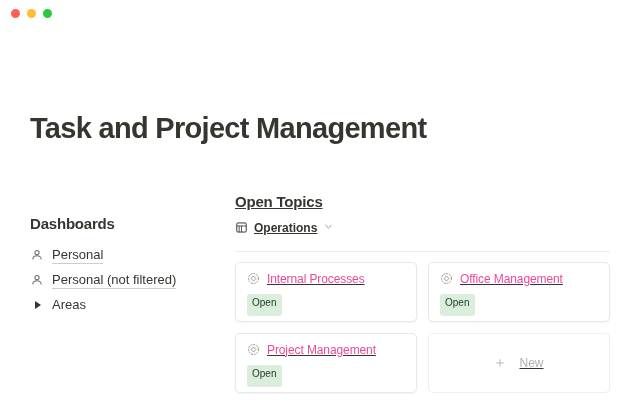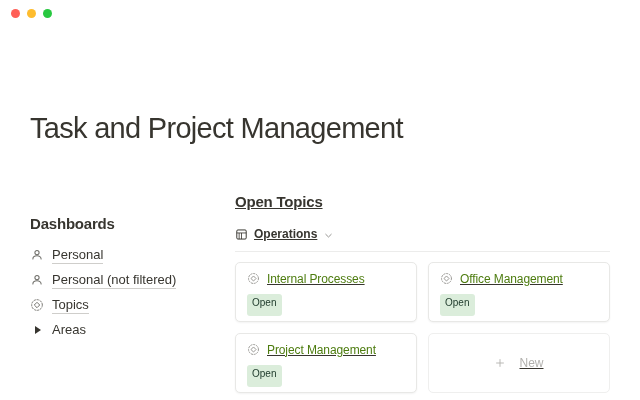--- a/index.html
+++ b/index.html
@@ -23,21 +23,21 @@
   .dot { width:9px; height:9px; border-radius:50%; }
   .dot.red    { background:#ff5f57; }
   .dot.yellow { background:#febc2e; }
   .dot.green  { background:#28c840; }
 
   
   .page { padding:0 30px; }
 
   .page-title {
     font-size:29px;
-    font-weight:normal;
+    font-weight:bold;
     letter-spacing:-0.7px;
     color:#37352f;
     margin-top:87px;
     line-height:1.1;
   }
 
   .columns {
     display:flex;
     margin-top:48px;
   }
@@ -79,21 +79,21 @@
     width:0; height:0;
     border-left:6px solid #37352f;
     border-top:4px solid transparent;
     border-bottom:4px solid transparent;
     margin-left:2px;
   }
 
   
   .source-row {
     display:flex;
-    align-items:flex-end;
+    align-items:flex-start;
     gap:6px;
     height:20px;
     margin-top:2px;
     cursor:pointer;
   }
   .source-icon { width:13px; height:13px; color:#37352f; flex:none; display:flex; }
   .source-icon svg { display:block; }
   .source-label {
     font-size:12px;
     font-weight:bold;
@@ -126,21 +126,21 @@
   }
   .card-head {
     display:flex;
     align-items:center;
     gap:7px;
   }
   .card-icon { width:13px; height:13px; color:#8d8c88; flex:none; display:flex; }
   .card-icon svg { display:block; }
   .card-title {
     font-size:12px;
-    color:#4d7c0f;
+    color:#ec4899;
     letter-spacing:-0.1px;
   }
   .badge {
     display:inline-block;
     margin-top:8px;
     background:#dbeddb;
     color:#1c3829;
     font-size:10px;
     line-height:1;
     padding:4px 6px 8px 5px;
@@ -191,29 +191,20 @@
       <div class="nav-item">
         <span class="nav-icon">
           <svg viewBox="0 0 16 16" width="14" height="14" fill="none" stroke="currentColor" stroke-width="1.2">
             <circle cx="8" cy="5.2" r="2.4"></circle>
             <path d="M3.3 12.6c0-2.3 2.1-3.7 4.7-3.7s4.7 1.4 4.7 3.7" stroke-linecap="round"></path>
           </svg>
         </span>
         <span class="nav-label">Personal (not filtered)</span>
       </div>
 
-      <div class="nav-item">
-        <span class="nav-icon">
-          <svg viewBox="0 0 16 16" width="14" height="14" fill="none" stroke="currentColor" stroke-width="1.1">
-            <circle cx="8" cy="8" r="6.1" stroke-dasharray="1.6 1.9" stroke-linecap="round"></circle>
-            <path d="M8 4.9 11.1 8 8 11.1 4.9 8Z"></path>
-          </svg>
-        </span>
-        <span class="nav-label">Topics</span>
-      </div>
 
 
       <div class="nav-item no-link">
         <span class="nav-icon">
           <span class="tri"></span>
         </span>
         <span class="nav-label">Areas</span>
       </div>
     </div>
 

